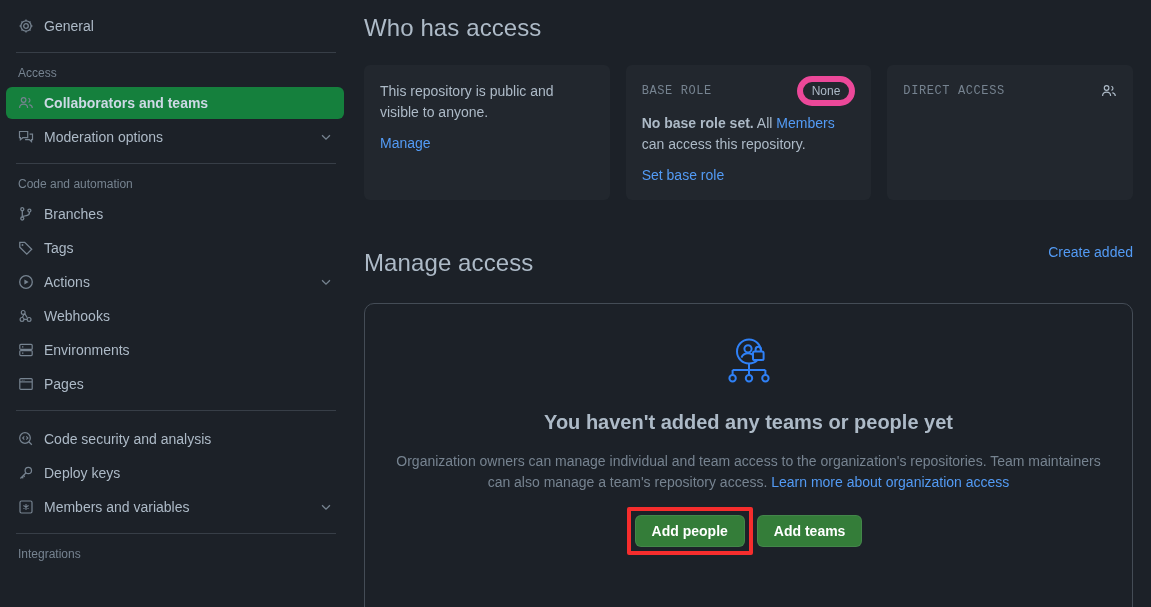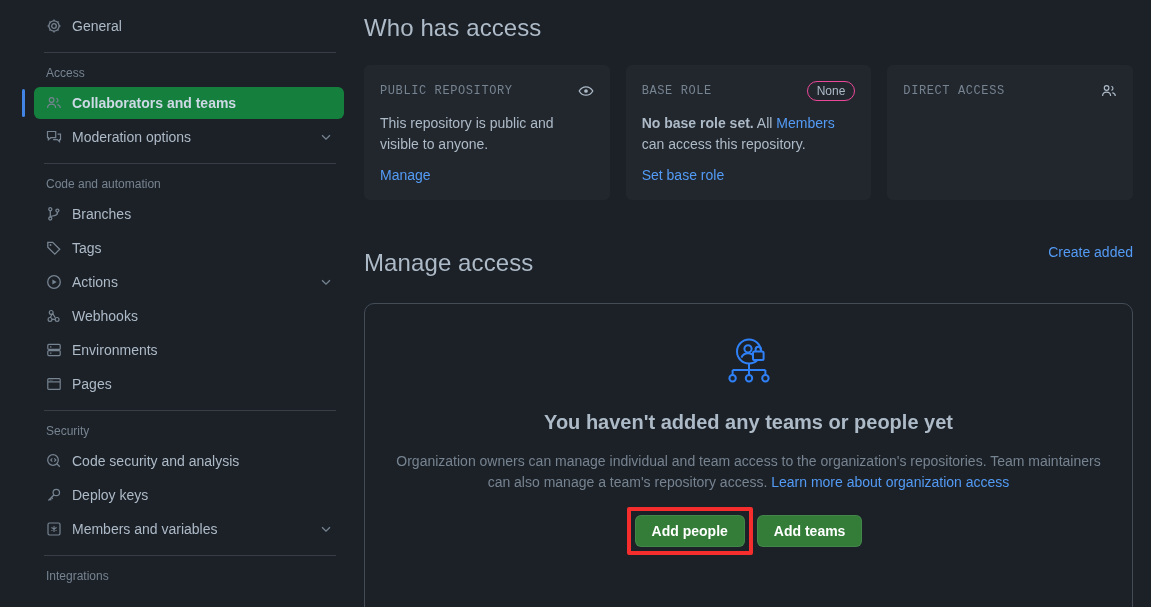--- a/index.html
+++ b/index.html
@@ -7,21 +7,21 @@
     width: 1151px; height: 607px;
     background: #1c2128;
     font-family: "Liberation Sans", sans-serif;
     overflow: hidden;
   }
   .page { position: relative; width: 1151px; height: 607px; display: flex; }
 
   
   .sidebar {
     width: 360px; flex: 0 0 360px; height: 512px;
-    padding: 0 16px 0 34px;
+    padding: 0 16px 0 6px;
     position: relative;
   }
   .nav-item {
     display: flex; align-items: center;
     height: 32px;
     padding: 0 10px 0 12px;
     border-radius: 6px;
     position: relative;
     color: #adbac7;
     font-size: 14px;
@@ -89,21 +89,21 @@
   }
   .card-kicker {
     font-family: "Liberation Mono", monospace;
     font-size: 12px;
     letter-spacing: .6px;
     color: #768390;
     text-transform: uppercase;
   }
   .card-icon { color: #adbac7; display: flex; align-items: center; }
   .pill {
-    border: 1px solid #ec4899;
+    border: 6px solid #ec4899;
     border-radius: 20px;
     padding: 1px 9px;
     font-size: 12px;
     color: #adbac7;
     line-height: 16px;
   }
   .card-body {
     font-size: 14px; line-height: 21px; color: #adbac7;
   }
   .card-body b { font-weight: bold; color: #adbac7; }
@@ -284,21 +284,20 @@
             <path d="M3.8 4.2h.8M5.6 4.2h.8" stroke-width="1.1"></path>
           </svg>
         </span>
         <span class="lbl">Pages</span>
       </div>
     </div>
 
     <div class="nav-divider"></div>
 
     <div class="nav-section">
-      <div class="nav-group-title">Security</div>
 
       <div class="nav-item">
         <span class="ic">
           <svg width="16" height="16" viewBox="0 0 16 16" fill="none" stroke="currentColor" stroke-width="1.25">
             <circle cx="7" cy="7" r="5.3"></circle>
               <path d="M10.8 10.8l3 3"></path>
             <path d="M6.3 5.4L4.7 7l1.6 1.6M8.3 5.4L9.9 7 8.3 8.6" stroke-width="1.1"></path>
           </svg>
         </span>
         <span class="lbl">Code security and analysis</span>
@@ -337,29 +336,20 @@
     </div>
   </nav>
 
   <main class="main">
 
     <h2 class="section-title">Who has access</h2>
 
     <div class="cards">
 
       <section class="card">
-        <div class="card-head">
-          <span class="card-kicker">Public repository</span>
-          <span class="card-icon">
-            <svg width="16" height="16" viewBox="0 0 16 16" fill="none" stroke="currentColor" stroke-width="1.3">
-              <path d="M1.2 8S3.6 3.8 8 3.8 14.8 8 14.8 8 12.4 12.2 8 12.2 1.2 8 1.2 8z"></path>
-              <circle cx="8" cy="8" r="1.85" fill="currentColor" stroke="none"></circle>
-            </svg>
-          </span>
-        </div>
         <div class="card-body">This repository is public and visible to anyone.</div>
         <a class="lnk card-link" href="#">Manage</a>
       </section>
 
       <section class="card">
         <div class="card-head">
           <span class="card-kicker">Base role</span>
           <span class="pill">None</span>
         </div>
         <div class="card-body">

